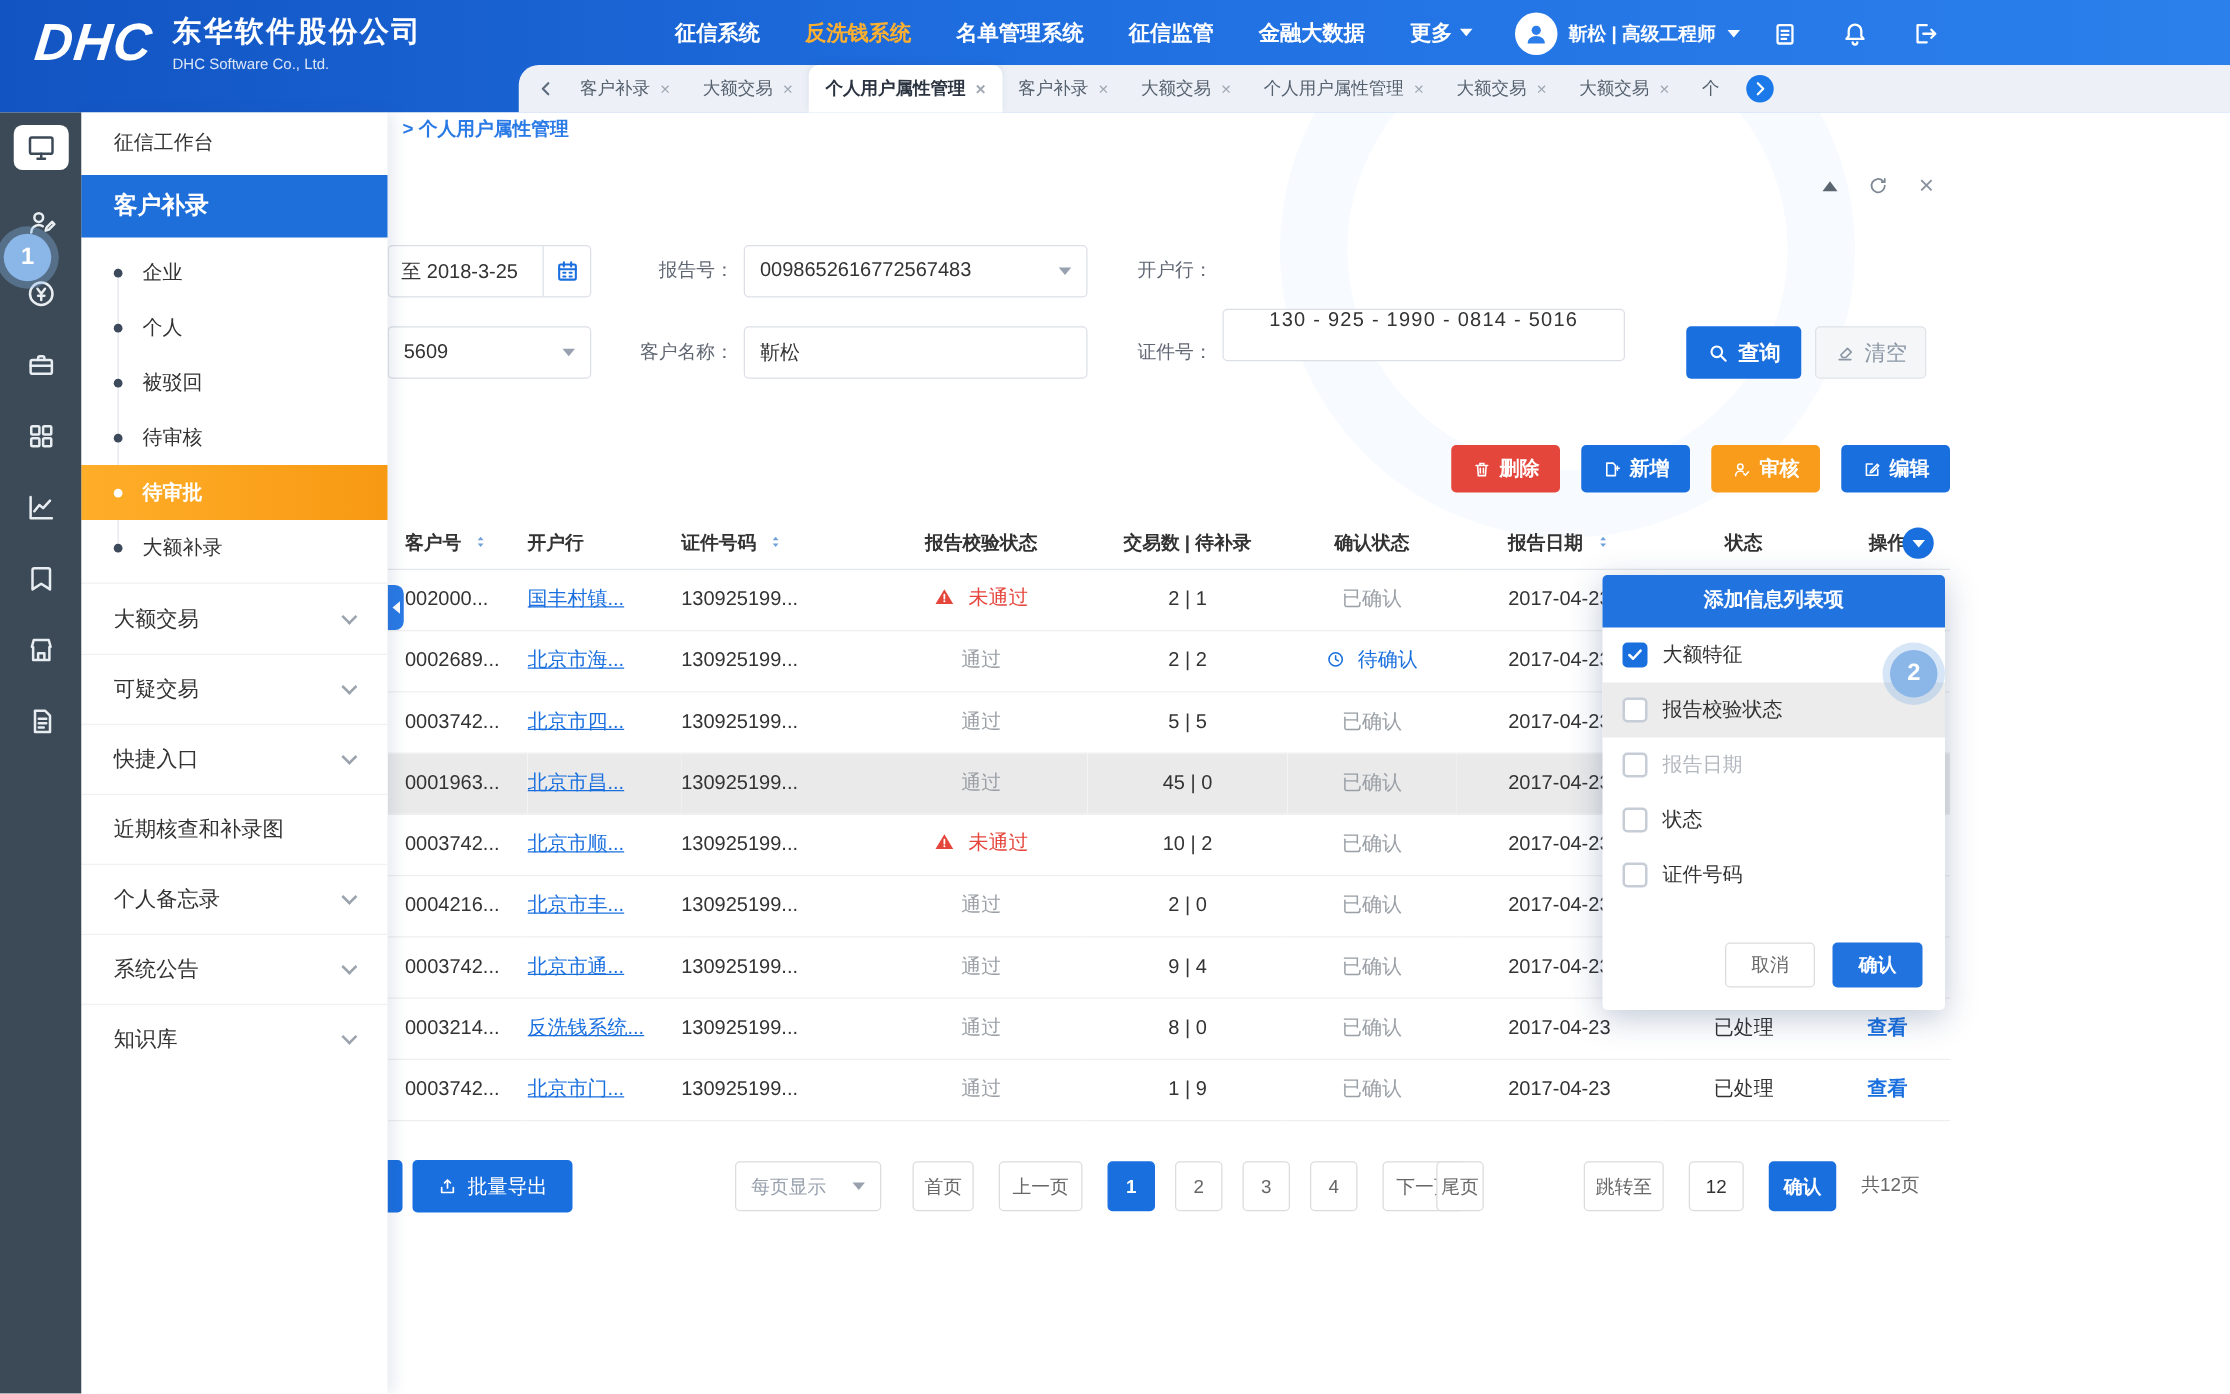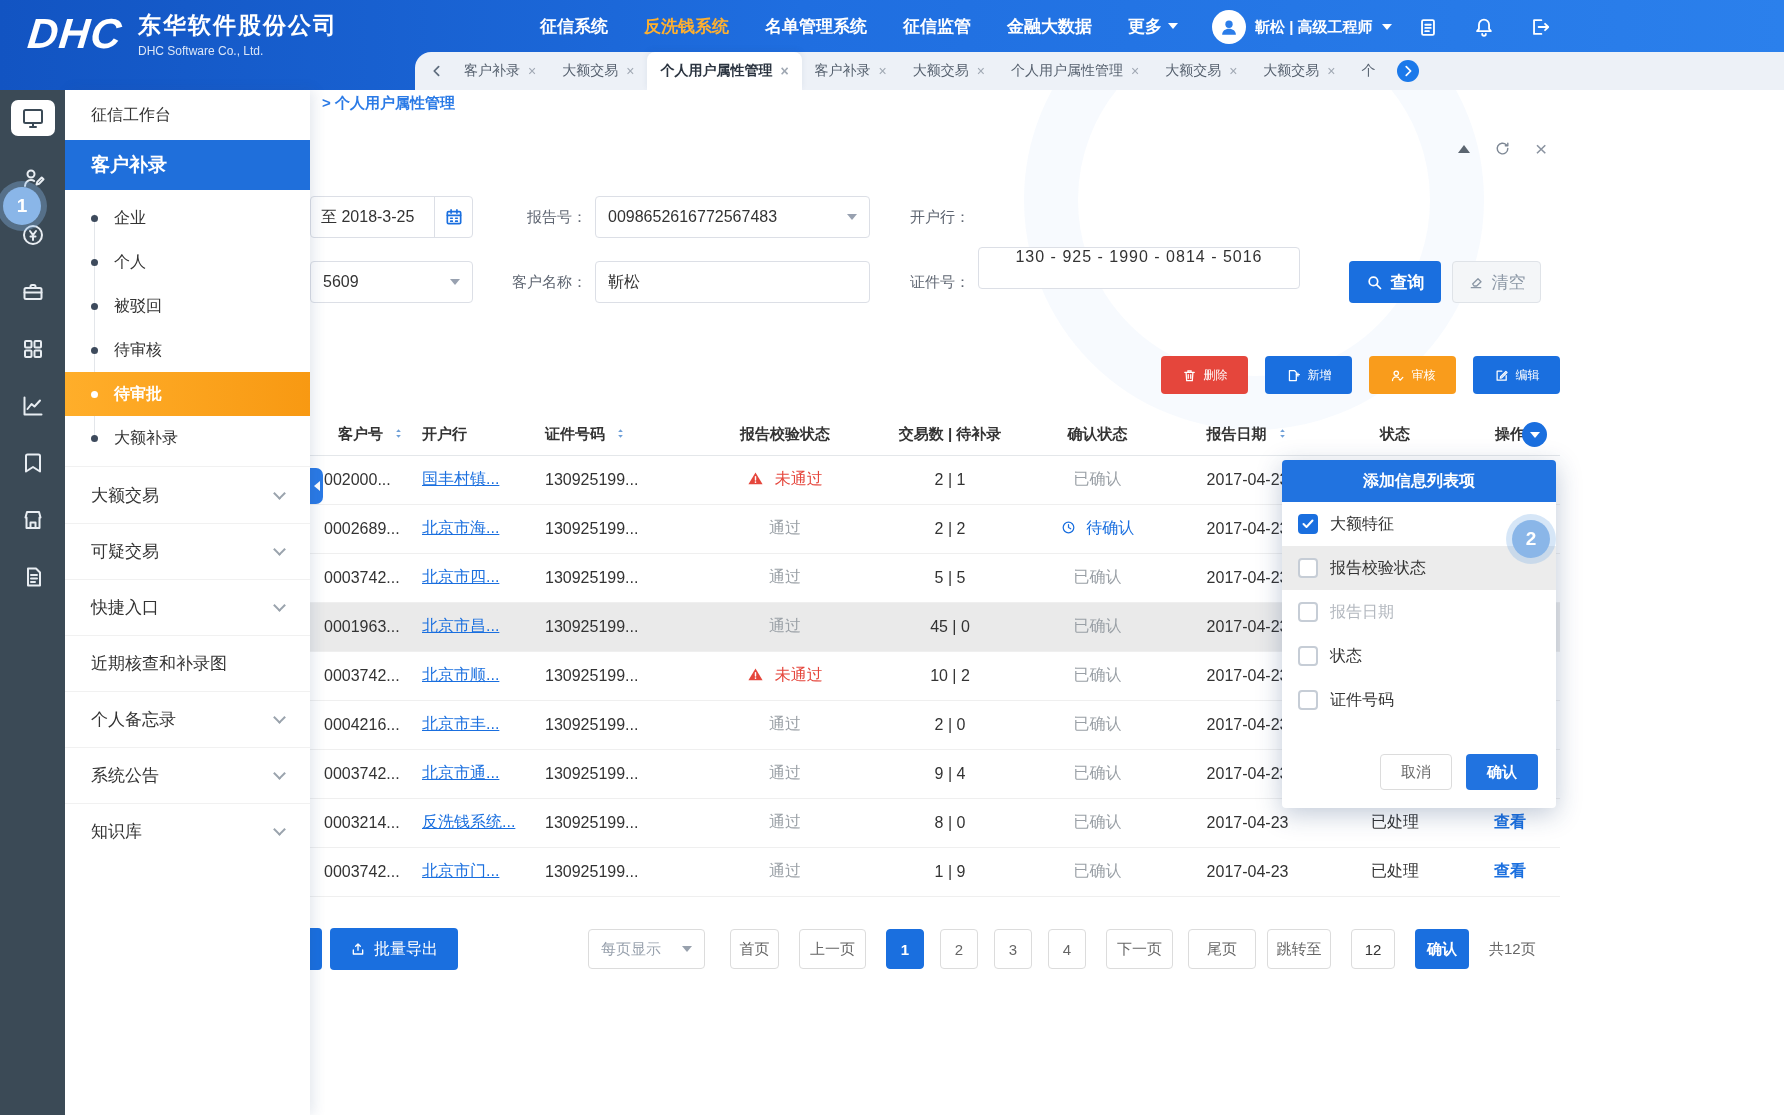--- a/index.html
+++ b/index.html
@@ -92,31 +92,31 @@
   .s-custno{left:0;top:171px;width:163px}
   .f-input{padding:0 12px}
   .s-name{left:285px;top:171px;width:275px}
   .s-id{left:668px;top:157px;width:322px;display:flex;align-items:flex-start;justify-content:center;letter-spacing:1px}
   .btn{position:absolute;height:42px;border-radius:4px;display:flex;align-items:center;justify-content:center;gap:8px;font-size:17px}
   .btn-query{left:1039px;top:171px;width:92px;background:#1a6fdf;color:#fff;font-weight:bold}
   .btn-clear{left:1142px;top:171px;width:89px;background:#f4f6f8;border:1px solid #dfe3e8;color:#8b97a5}
 
   
   .action-bar{position:absolute;left:0;top:266px;width:1250px;display:flex;justify-content:flex-end;gap:17px}
-  .abtn{width:87px;height:38px;border-radius:4px;display:flex;align-items:center;justify-content:center;gap:7px;color:#fff;font-size:12px;font-weight:normal}
+  .abtn{width:87px;height:38px;border-radius:4px;display:flex;align-items:center;justify-content:center;gap:7px;color:#fff;font-size:16px;font-weight:bold}
   .a-del{background:#e5463c}
   .a-add{background:#1a6fdf}
   .a-audit{background:#f99c1c}
   .a-edit{background:#1a6fdf}
 
   
   .grid{position:absolute;left:0;top:324px;width:1250px;border-collapse:collapse;table-layout:fixed}
   .grid thead th{height:41px;font-size:15px;font-weight:bold;color:#333;border-bottom:1px solid #e4e7ea;text-align:center;white-space:nowrap}
   .grid thead th:nth-of-type(-n+3){text-align:left}
-  .grid thead th:nth-of-type(1){padding-left:28px}
+  .grid thead th:nth-of-type(1){padding-left:14px}
   .grid tbody td{height:49px;font-size:16px;color:#333;border-bottom:1px solid #efefef;text-align:center;white-space:nowrap;overflow:hidden}
   .grid tbody td:nth-of-type(-n+3){text-align:left}
   .grid tbody td:nth-of-type(1){padding-left:14px}
   .grid tr[data-state="selected"] td{background:#eaeaea}
   .sort-icon{display:none;margin-left:5px;vertical-align:-1px;color:#6fa0d8}
   th[data-state="true"] .sort-icon{display:inline-block}
   .link{color:#1a6fdf;text-decoration:underline;cursor:pointer}
   .c-check .warn-icon{display:none;vertical-align:-3px;margin-right:6px}
   .c-check[data-state="fail"] .warn-icon{display:inline-block}
   .c-check[data-state="fail"] .check-text{color:#e5463c}
@@ -136,21 +136,21 @@
   .pg-export{position:absolute;left:20px;top:0;width:128px;height:42px;background:#1a6fdf;border-radius:4px;color:#fff;font-size:16px;display:flex;align-items:center;justify-content:center;gap:8px}
   .pg-select{position:absolute;left:278px;top:1px;width:117px;height:40px;border:1px solid #dcdcdc;border-radius:4px;display:flex;align-items:center;justify-content:space-between;padding:0 12px;color:#98a1ad;font-size:15px;cursor:pointer;background:#fff}
   .pg-select .caret{color:#98a1ad}
   .pg-btn{position:absolute;top:1px;height:40px;border:1px solid #dcdcdc;border-radius:4px;background:#fff;color:#666;font-size:15px}
   .pg-first{left:420px;width:49px}
   .pg-prev{left:489px;width:67px}
   .pg-pages{position:absolute;left:576px;top:1px;display:flex;gap:16px}
   .pg-num{width:38px;height:40px;border:1px solid #dcdcdc;border-radius:4px;background:#fff;color:#666;font-size:15px}
   .pg-num[data-state="active"]{background:#1a6fdf;border-color:#1a6fdf;color:#fff;font-weight:bold}
   .pg-next{left:796px;width:67px}
-  .pg-last{left:878px;width:68px}
+  .pg-last{left:839px;width:38px}
   .pg-jump{left:957px;width:64px}
   .pg-input{position:absolute;left:1041px;top:1px;width:44px;height:40px;border:1px solid #dcdcdc;border-radius:4px;text-align:center;font-size:15px;color:#333}
   .pg-confirm{position:absolute;left:1105px;top:1px;width:54px;height:40px;background:#1a6fdf;border-radius:4px;color:#fff;font-size:15px;font-weight:bold}
   .pg-total{position:absolute;left:1179px;top:0;line-height:42px;color:#666;font-size:15px}
 
   
   .col-popup{position:absolute;left:972px;top:370px;width:274px;background:#fff;border-radius:4px;z-index:30;
     box-shadow:0 6px 26px rgba(30,60,110,.28);padding-bottom:18px}
   .popup-title{height:42px;line-height:42px;background:#2173e0;color:#fff;font-size:16px;font-weight:bold;text-align:center;border-radius:4px 4px 0 0}
   .popup-option{height:44px;display:flex;align-items:center;gap:12px;padding-left:16px;cursor:pointer}

